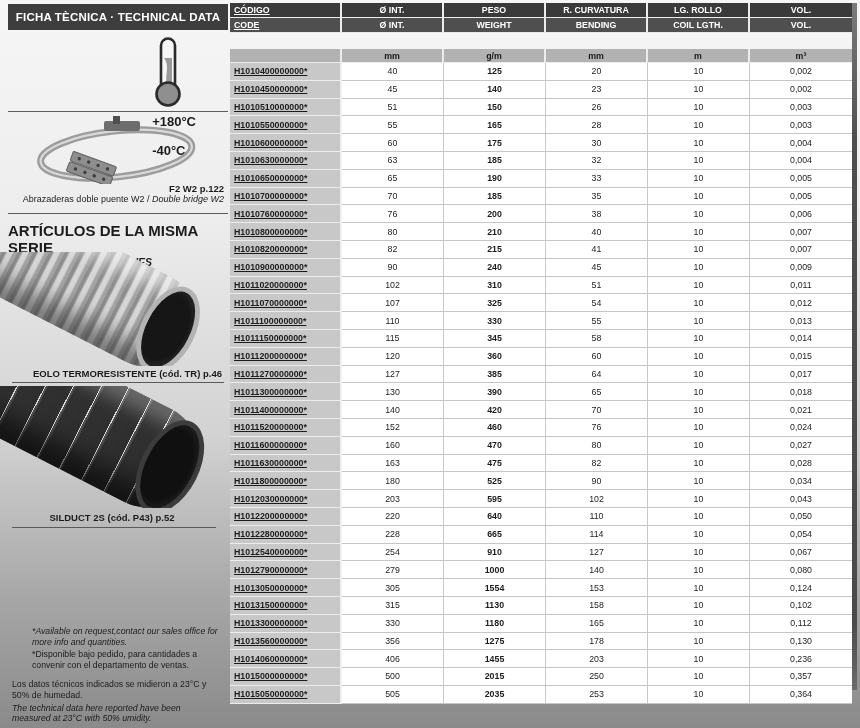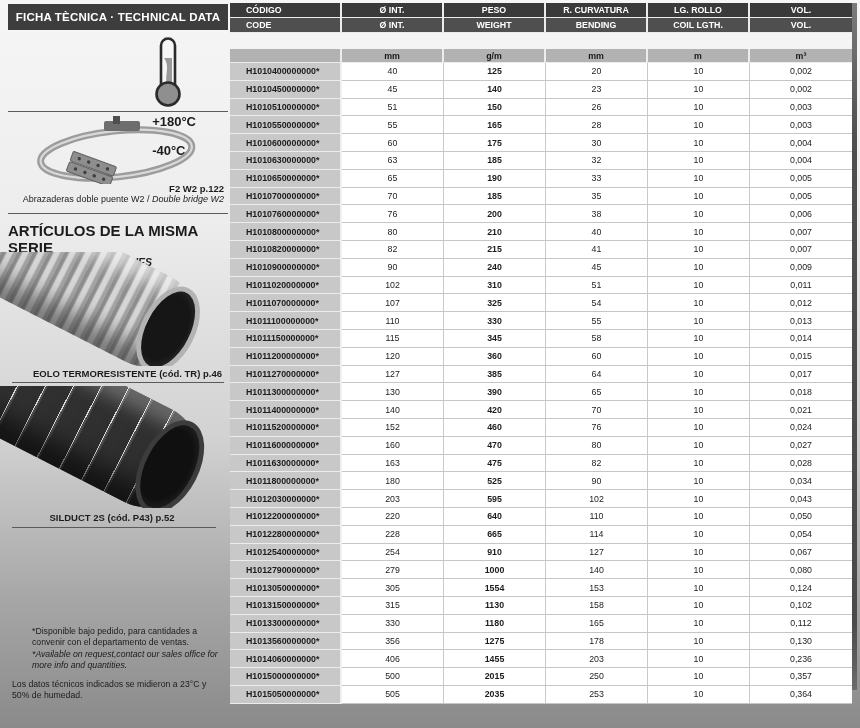--- a/index.html
+++ b/index.html
@@ -53,21 +53,21 @@
   .note { margin-bottom:2px; }
   .n1 { padding-left:20px; }
   .it { font-style:italic; }
   .notes .gap { height:7px; }
 
   
   .dtable { position:absolute; left:230px; top:3px; width:622px; }
   .hrow, .trow { display:flex; }
   .hcell, .tcell { flex:0 0 auto; display:flex; align-items:center; justify-content:center;
     font-size:8.8px; overflow:hidden; white-space:nowrap; }
-  .c0 { width:112px; justify-content:flex-start; padding-left:16px; }
+  .c0 { width:112px; justify-content:flex-start; padding-left:4px;text-decoration:underline; }
   .c1,.c2,.c3,.c4,.c5 { width:102px; }
   .hr1 .hcell { height:15px; background:#3a3a3a; color:#fff; font-weight:bold;
     border-right:2px solid #ececec; border-bottom:1px solid #ececec; }
   .hr2 .hcell { height:15px; background:#4f4f4f; color:#fff; font-weight:bold;
     border-right:2px solid #ececec; border-bottom:1px solid #ececec; }
   .hr3 .hcell { height:14px; background:#b2b2b2; color:#1a1a1a; font-weight:bold;
     border-right:2px solid #ececec; border-bottom:1px solid #ececec;margin-top:16px; }
   .hcell.c5 { border-right:0; }
   .trow { height:17.8px; }
   .tcell { height:100%; background:#fff; border-right:1px solid #c9c9c9; border-bottom:1px solid #c6c6c6; }
@@ -149,24 +149,25 @@
     <div class="img-box box2">
       <div class="hose hose2">
         <div class="open"></div>
       </div>
     </div>
     <div class="series-cap cap2">SILDUCT 2S (cód. P43) p.52</div>
 
     <hr class="rule r4">
 
     <div class="notes">
+      <div class="note n1 it">*Available on request,contact our sales office for more info and quantities.</div>
       <div class="note n1">*Disponible bajo pedido, para cantidades a convenir con el departamento de ventas.</div>
-      <div class="note n1 it">*Available on request,contact our sales office for more info and quantities.</div>
       <div class="gap"></div>
       <div class="note">Los datos técnicos indicados se midieron a 23°C y 50% de humedad.</div>
+      <div class="note it">The technical data here reported have been measured at 23°C with 50% umidity.</div>
     </div>
 
   </aside>
 
   <div class="dtable">
     <div class="hrow hr1">
       <div class="hcell c0">CÓDIGO</div>
       <div class="hcell c1">Ø INT.</div>
       <div class="hcell c2">PESO</div>
       <div class="hcell c3">R. CURVATURA</div>

